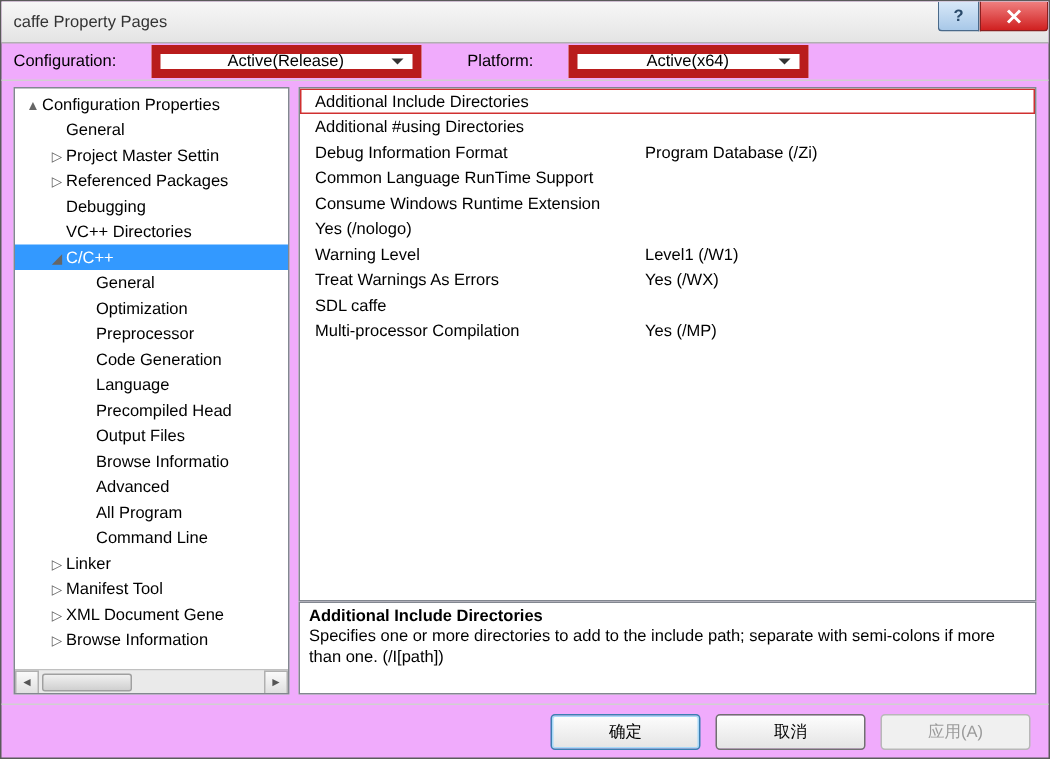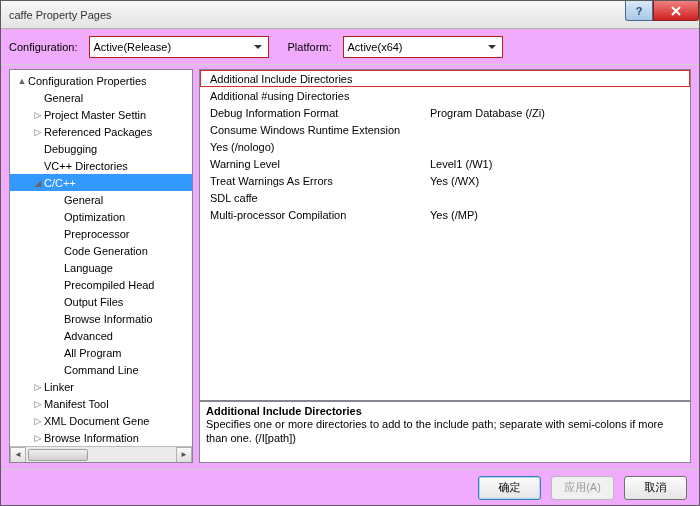--- a/index.html
+++ b/index.html
@@ -7,23 +7,23 @@
 
 .window { width: 700px; height: 506px; background: #f0abfc; border: 1px solid #5a5a5a; display: flex; flex-direction: column; }
 
 .titlebar { height: 28px; background: linear-gradient(#f7f7f7, #e4e4e4); border-bottom: 1px solid #b0b0b0; display: flex; align-items: center; padding-left: 8px; position: relative; }
 .titlebar .title { color: #333; }
 .titlebar .win-btns { position: absolute; right: 0; top: 0; display: flex; height: 20px; }
 .win-btn { width: 28px; height: 20px; border: 1px solid #4a6a8a; border-top: none; display: flex; align-items: center; justify-content: center; font-weight: bold; font-size: 11px; }
 .win-btn.help { background: linear-gradient(#d8e8f8, #a8c8e8); color: #2a4a6a; border-radius: 0 0 0 3px; }
 .win-btn.close { background: linear-gradient(#f08080, #d02020); color: #fff; width: 46px; border-radius: 0 0 3px 0; border-color: #8a2020; }
 
-.config-row { height: 36px; display: flex; align-items: center; padding: 0 8px; gap: 11px; border-bottom: 1px solid #d0d0d0; }
+.config-row { height: 25px; display: flex; align-items: center; padding: 0 8px; gap: 23px; border-bottom: 1px solid #d0d0d0; }
 .config-row label { color: #000; }
-.dropdown { height: 22px; border: 1px solid #b91c1c; background: #fff; display: flex; align-items: center; padding: 0 4px; position: relative; }
+.dropdown { height: 22px; border: 6px solid #b91c1c; background: #fff; display: flex; align-items: center; padding: 0 4px; position: relative; justify-content: center; }
 .dropdown::after { content: ""; position: absolute; right: 6px; top: 50%; margin-top: -2px; border: 4px solid transparent; border-top-color: #333; }
 .dd-config { width: 180px; }
 .dd-platform { width: 160px; }
 .cfg-mgr-btn { height: 24px; border: 1px solid #888; background: linear-gradient(#fdfdfd,#e8e8e8); padding: 0 10px; border-radius: 3px; cursor: pointer; }
 
 .body-area { flex: 1; display: flex; padding: 4px 8px 6px 8px; gap: 6px; min-height: 0; }
 
 .tree-pane { width: 184px; border: 1px solid #828790; background: #fff; overflow: hidden; display: flex; flex-direction: column; }
 .tree-scroll { flex: 1; overflow: hidden; }
 .tree { padding: 2px 0; }
@@ -43,21 +43,21 @@
 .grid-row { height: 17px; display: flex; align-items: center; padding-left: 10px; }
 .grid-row .prop-name { flex: 0 0 220px; color: #000; }
 .grid-row .prop-val { color: #000; }
 .grid-row.highlight { outline: 1px solid #d03030; outline-offset: -1px; }
 
 .desc-pane { height: 62px; border: 1px solid #828790; background: #fff; padding: 3px 6px; overflow: hidden; }
 .desc-pane .desc-title { font-weight: bold; }
 .desc-pane .desc-body { color: #000; line-height: 1.3; }
 
 .button-row { height: 36px; display: flex; align-items: center; justify-content: flex-end; gap: 10px; padding: 0 12px; border-top: 1px solid #d0d0d0; }
-.dlg-btn { width: 63px; height: 24px; border: 1px solid #707070; background: linear-gradient(#fdfdfd,#e4e4e4); border-radius: 3px; cursor: pointer; }
+.dlg-btn { width: 100px; height: 24px; border: 1px solid #707070; background: linear-gradient(#fdfdfd,#e4e4e4); border-radius: 3px; cursor: pointer; }
 .dlg-btn.default { border: 1px solid #3c7fb1; box-shadow: 0 0 0 1px #a8d8f8 inset; }
 .dlg-btn.disabled { color: #9a9a9a; border-color: #b8b8b8; background: #f0f0f0; cursor: default; }
 </style>
 </head>
 <body>
 
 <div class="window">
 
   <div class="titlebar">
     <span class="title">caffe Property Pages</span>
@@ -195,20 +195,24 @@
           </div>
           <div class="grid-row">
             <span class="prop-name">Additional #using Directories</span>
             <span class="prop-val"></span>
           </div>
           <div class="grid-row">
             <span class="prop-name">Debug Information Format</span>
             <span class="prop-val">Program Database (/Zi)</span>
           </div>
           <div class="grid-row">
+            <span class="prop-name">Common Language RunTime Support</span>
+            <span class="prop-val"></span>
+          </div>
+          <div class="grid-row">
             <span class="prop-name">Consume Windows Runtime Extension</span>
             <span class="prop-val"></span>
           </div>
           <div class="grid-row">
             <span class="prop-val">Yes (/nologo)</span>
           </div>
           <div class="grid-row">
             <span class="prop-name">Warning Level</span>
             <span class="prop-val">Level1 (/W1)</span>
           </div>
@@ -228,17 +232,17 @@
       <div class="desc-pane">
         <div class="desc-title">Additional Include Directories</div>
         <div class="desc-body">Specifies one or more directories to add to the include path; separate with semi-colons if more than one.     (/I[path])</div>
       </div>
     </div>
 
   </div>
 
   <div class="button-row">
     <button class="dlg-btn default">确定</button>
+    <button class="dlg-btn">取消</button>
     <button class="dlg-btn disabled">应用(A)</button>
-    <button class="dlg-btn">取消</button>
   </div>
 
 </div>
 
 </body></html>

